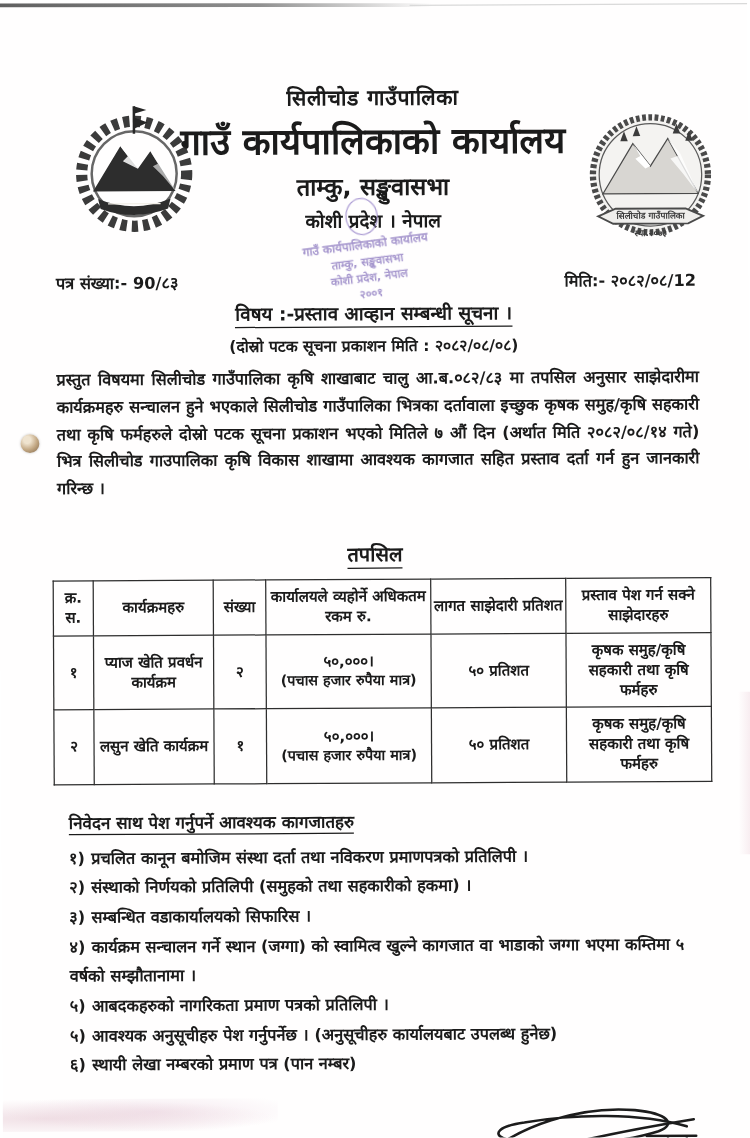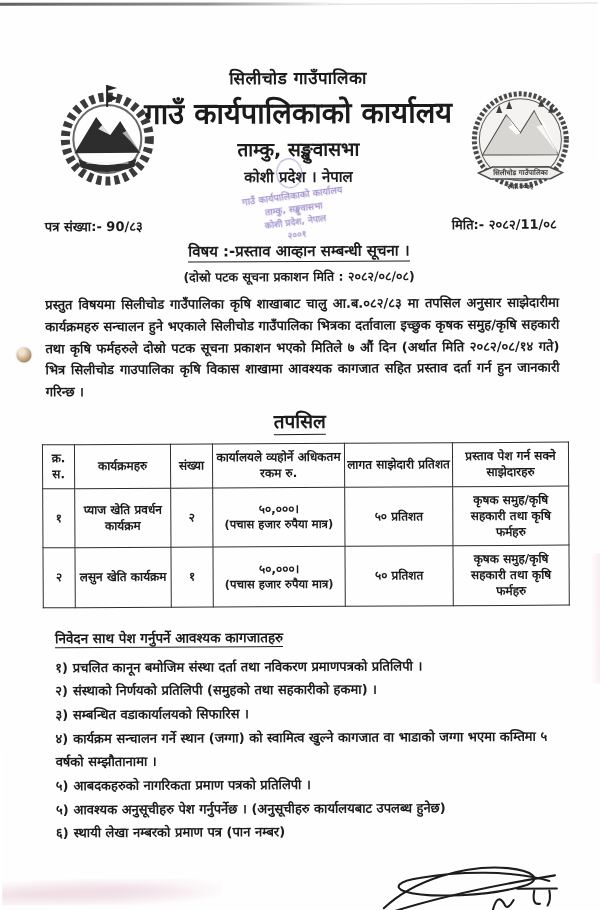--- a/index.html
+++ b/index.html
@@ -48,21 +48,21 @@
 
   
   .subject-wrap { text-align:center; margin-top:6px; }
   .subject { display:inline-block; font-size:15px; font-weight:bold; border-bottom:1.5px solid #1b1b1b; padding-bottom:1px; }
   .subject-note { text-align:center; font-size:12.5px; font-weight:bold; margin-top:6px; }
 
   
   .para { margin:8px 40px 0 46px; font-size:13px; font-weight:600; line-height:1.68; text-align:justify; }
 
   .tapasil-wrap { text-align:center; margin-top:6px; }
-  .tapasil { display:inline-block; font-size:19px; font-weight:bold; border-bottom:1.5px solid #1b1b1b; }
+  .tapasil { display:inline-block; font-size:16px; font-weight:bold; border-bottom:1.5px solid #1b1b1b;margin-top:24px; }
 
   
   table.notice { border-collapse:collapse; table-layout:fixed; margin:8px 32px 0 42px; width:526px;
     font-size:12px; font-weight:600; }
   table.notice th, table.notice td { border:1.4px solid #2e2e2e; text-align:center; vertical-align:middle;
     padding:5px 2px; line-height:1.35; }
   table.notice th { font-weight:bold; }
   .amt-words { display:block; font-size:11.5px; }
 
   
@@ -131,21 +131,21 @@
       <div class="st-circle"></div>
       <div class="st-line1">गाउँ कार्यपालिकाको कार्यालय</div>
       <div class="st-line2">ताम्कु, सङ्खुवासभा</div>
       <div class="st-line3">कोशी प्रदेश, नेपाल</div>
       <div class="st-line4">२००१</div>
     </div>
   </div>
 
   <div class="meta-row">
     <span>पत्र संख्या:- 90/८३</span>
-    <span>मिति:- २०८२/11/०८</span>
+    <span>मिति:- २०८२/०८/12</span>
   </div>
 
   <div class="subject-wrap">
     <span class="subject">विषय :-प्रस्ताव आव्हान सम्बन्धी सूचना ।</span>
   </div>
   <div class="subject-note">(दोस्रो पटक सूचना प्रकाशन मिति : २०८२/०८/०८)</div>
 
   <div class="para">प्रस्तुत विषयमा सिलीचोड गाउँपालिका कृषि शाखाबाट चालु आ.ब.०८२/८३ मा तपसिल अनुसार साझेदारीमा कार्यक्रमहरु सन्चालन हुने भएकाले सिलीचोड गाउँपालिका भित्रका दर्तावाला इच्छुक कृषक समुह/कृषि सहकारी तथा कृषि फर्महरुले दोस्रो पटक सूचना प्रकाशन भएको मितिले ७ औं दिन (अर्थात मिति २०८२/०८/१४ गते)  भित्र सिलीचोड गाउपालिका कृषि विकास शाखामा आवश्यक कागजात सहित प्रस्ताव दर्ता गर्न हुन जानकारी गरिन्छ ।</div>
 
   <div class="tapasil-wrap">

